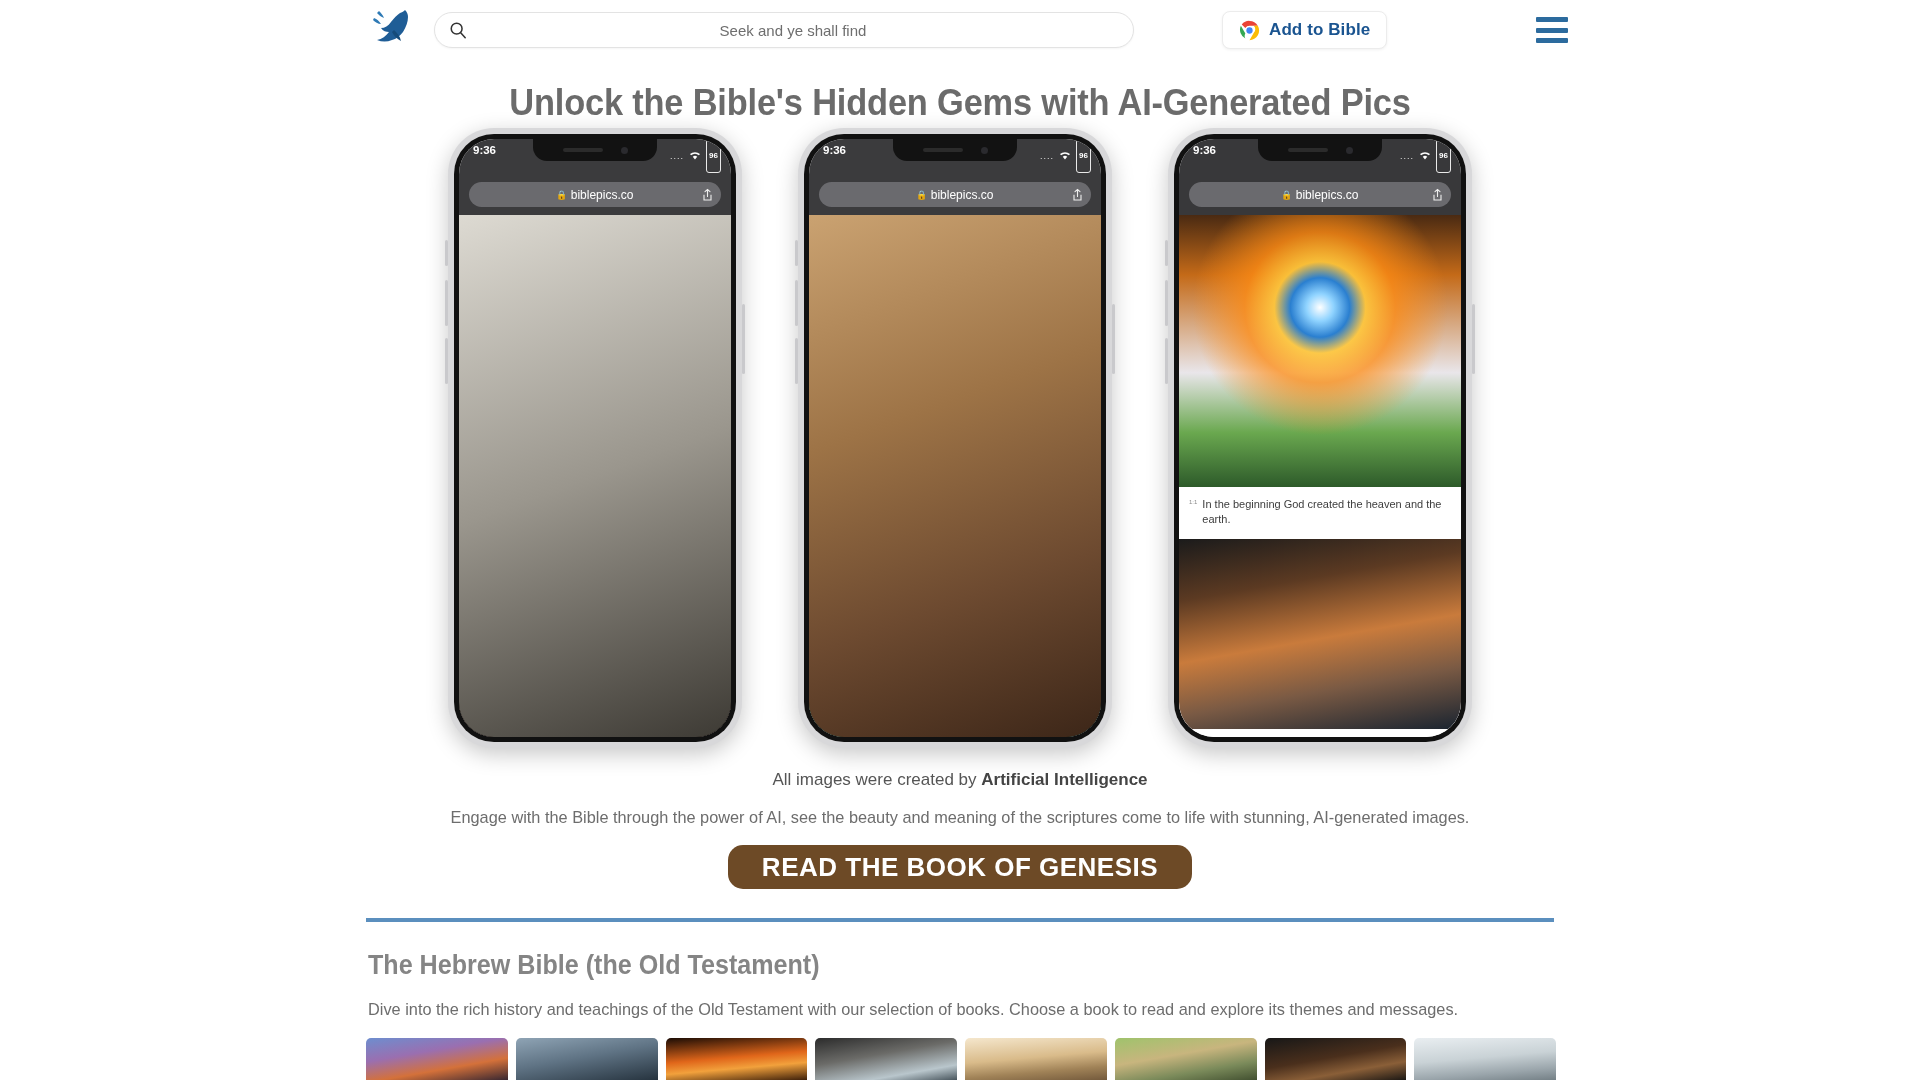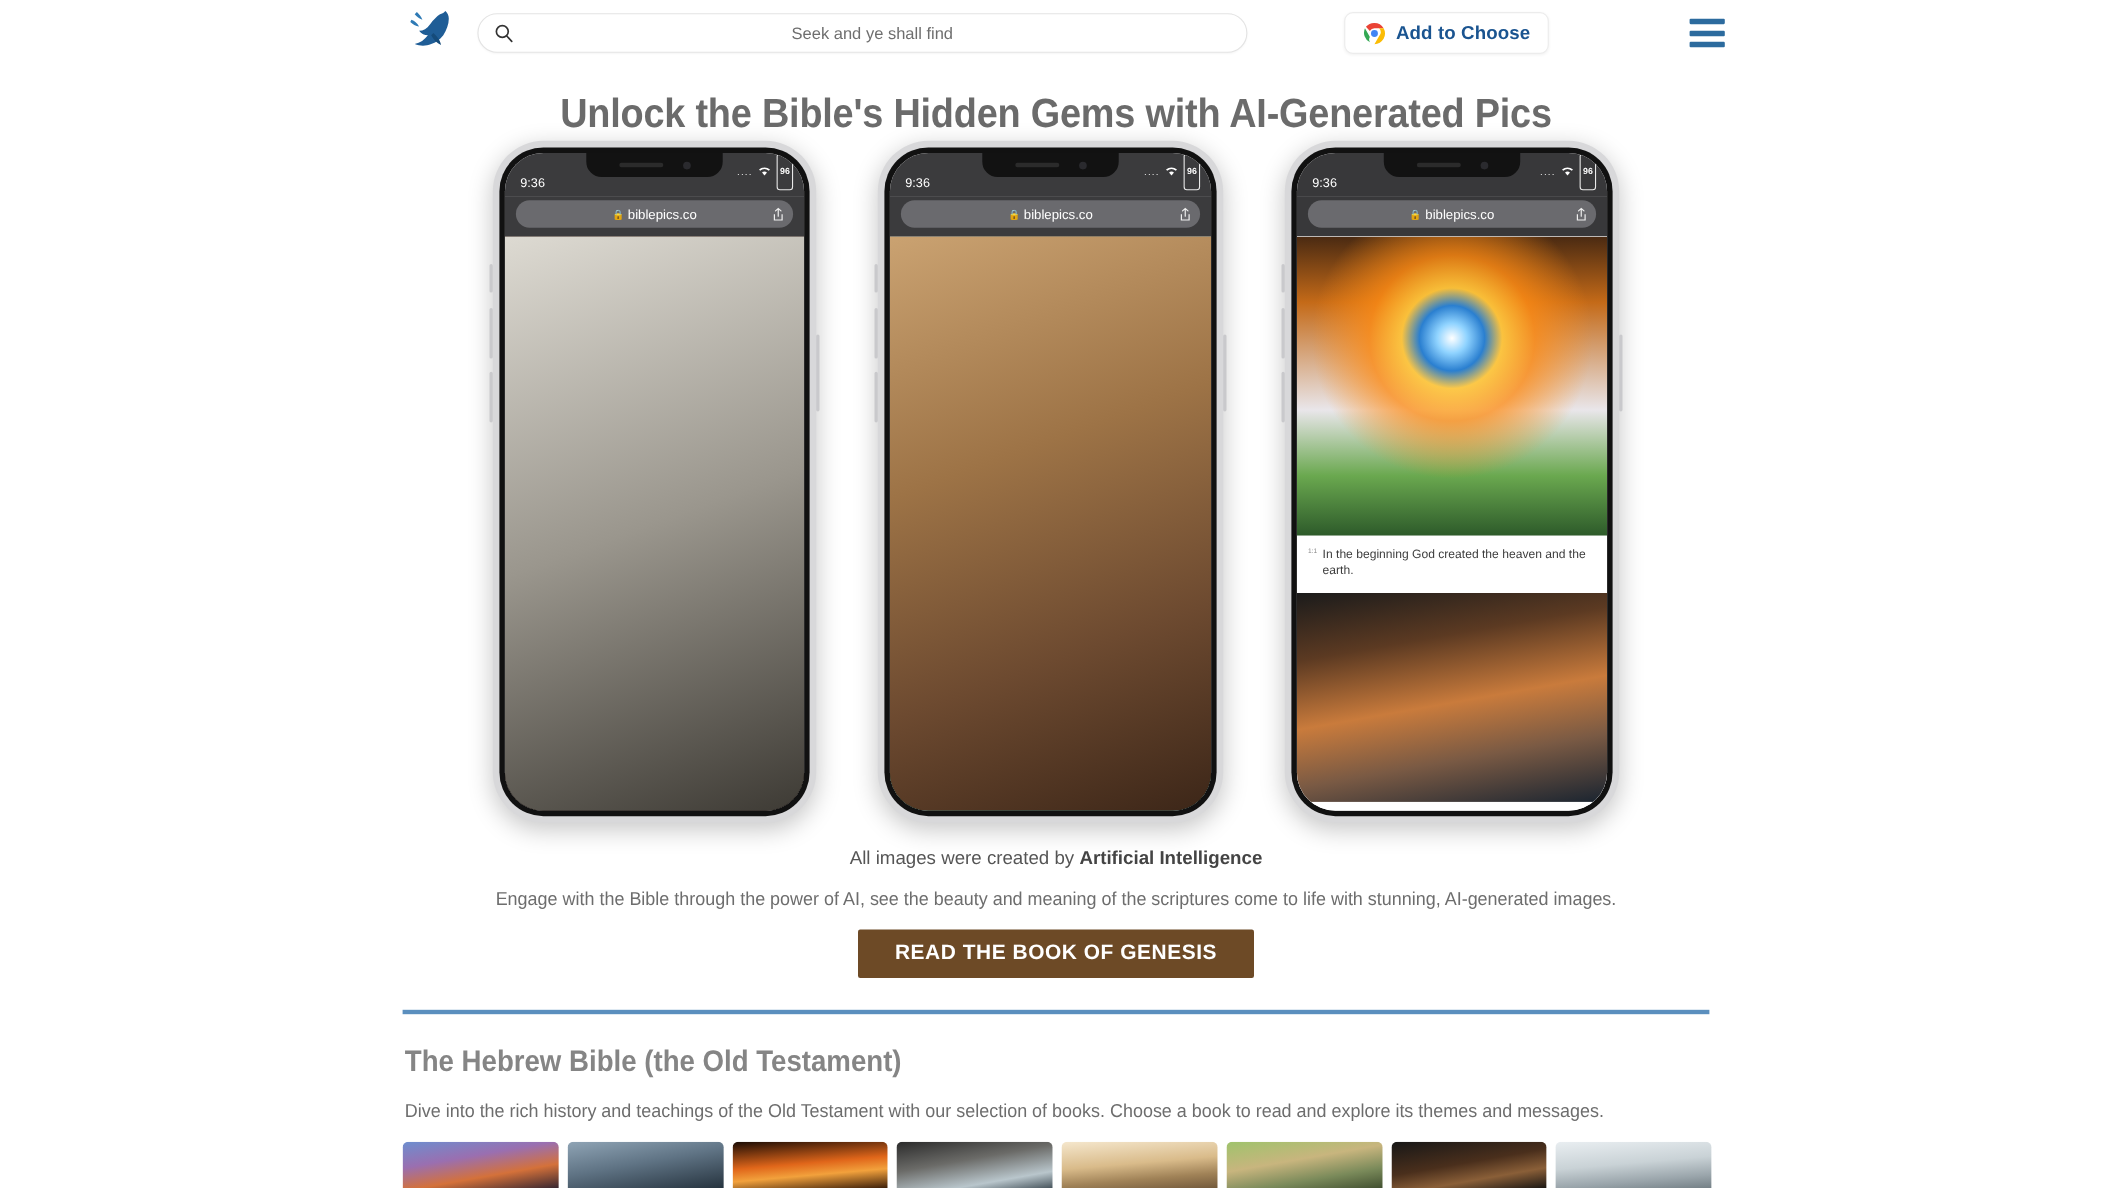--- a/index.html
+++ b/index.html
@@ -82,21 +82,21 @@
   .btn-right { right:-3px; top:176px; width:3px; height:70px; }
 
   
   .statusbar { height: 40px; background: #3b3b3d; position: relative; display:flex; align-items:flex-end; }
   .statusbar.dark3 { background:#38383a; }
   .notch { position: absolute; top: 0; left: 50%; transform: translateX(-50%);
            width: 124px; height: 22px; background: #121212; border-radius: 0 0 14px 14px; display:flex;
            align-items:center; justify-content:center; gap:18px; }
   .notch .spk { width: 40px; height: 4px; background:#2b2b2b; border-radius: 3px; }
   .notch .cam { width: 7px; height: 7px; background:#2a2a2e; border-radius:50%; }
-  .sb-time { position:absolute; left:14px; bottom:6px; color:#fff; font-size:11.5px; font-weight:normal; }
+  .sb-time { position:absolute; left:14px; bottom:23px; color:#fff; font-size:11.5px; font-weight:bold; }
   .sb-right { position:absolute; right:10px; bottom:6px; display:flex; align-items:center; gap:5px; }
   .sb-dots { color:#e8e8e8; font-size:9px; letter-spacing:1px; }
   .sb-wifi { width:12px; height:10px; }
   .sb-batt { border:1px solid #e9e9e9; border-radius:3px; padding:11px 2px; color:#fff;
              font-size:8px; font-weight:bold; line-height:10px; }
 
   
   .urlbar { background: #3b3b3d; padding: 3px 10px 8px; }
   .urlbar.dark3 { background:#38383a; }
   .urlpill { background:#6a6a6e; border-radius: 13px; height: 25px; display:flex;
@@ -145,22 +145,22 @@
   .verse-img2 { width:100%; height: 190px; position:relative; overflow:hidden; }
 
   
   .ai-caption { position:absolute; top: 770px; left:0; width:1920px; text-align:center;
                 font-size: 17px; color:#555; }
   .ai-caption b { font-weight: bold; color:#444; }
   .lede { position:absolute; top: 808px; left:0; width:1920px; text-align:center;
           font-size: 17px; color:#6d6d6d;
           font-family:"Liberation Sans Narrow","Liberation Sans",sans-serif; transform:scaleX(.96); }
   .cta-wrap { position:absolute; top: 845px; left:0; width:1920px; text-align:center; }
-  .cta-btn { display:inline-block; background:#6d4a26; color:#fff; border:none; border-radius: 2px;
-             padding: 0 34px; height: 44px; line-height:44px; font-size: 19px; font-weight:bold;
+  .cta-btn { display:inline-block; background:#6d4a26; color:#fff; border:none; border-radius: 15px;
+             padding: 0 34px; height: 44px; line-height:44px; font-size: 26px; font-weight:bold;
              letter-spacing: .5px; cursor:pointer;
              font-family:"Liberation Sans Narrow","Liberation Sans",sans-serif; }
   .divider { position:absolute; top: 918px; left: 366px; width: 1188px; height: 4px; background:#5b8fbe; }
 
   
   .ot-title { position:absolute; top: 950px; left: 368px; font-size: 27px; font-weight:bold; color:#858585;
               font-family:"Liberation Sans Narrow","Liberation Sans",sans-serif; transform:scaleX(.93);
               transform-origin:left; }
   .ot-desc { position:absolute; top: 1000px; left: 368px; font-size: 17px; color:#6d6d6d;
              font-family:"Liberation Sans Narrow","Liberation Sans",sans-serif; transform:scaleX(.96);
@@ -232,21 +232,21 @@
 
       <div class="chrome-btn">
         <svg class="chrome-logo" viewBox="0 0 48 48">
           <circle cx="24" cy="24" r="22" fill="#fff"></circle>
           <path d="M24 2a22 22 0 0 1 19.05 11H24a11 11 0 0 0-9.5 5.47L6.3 10.1A21.97 21.97 0 0 1 24 2z" fill="#ea4335"></path>
           <path d="M4.3 13.2 14.5 31a11 11 0 0 0 .07 11.2A22 22 0 0 1 4.3 13.2z" fill="#34a853"></path>
           <path d="M43.05 13A22 22 0 0 1 24 46l9.5-16.5A11 11 0 0 0 33.5 13z" fill="#fbbc05"></path>
           <circle cx="24" cy="24" r="9.6" fill="#fff"></circle>
           <circle cx="24" cy="24" r="7.2" fill="#4285f4"></circle>
         </svg>
-        <span class="chrome-btn-label">Add to Choose</span>
+        <span class="chrome-btn-label">Add to Bible</span>
       </div>
 
       <div class="hamburger">
         <span></span>
           <span></span>
           <span></span>
       </div>
     </div>
   </div>
 

